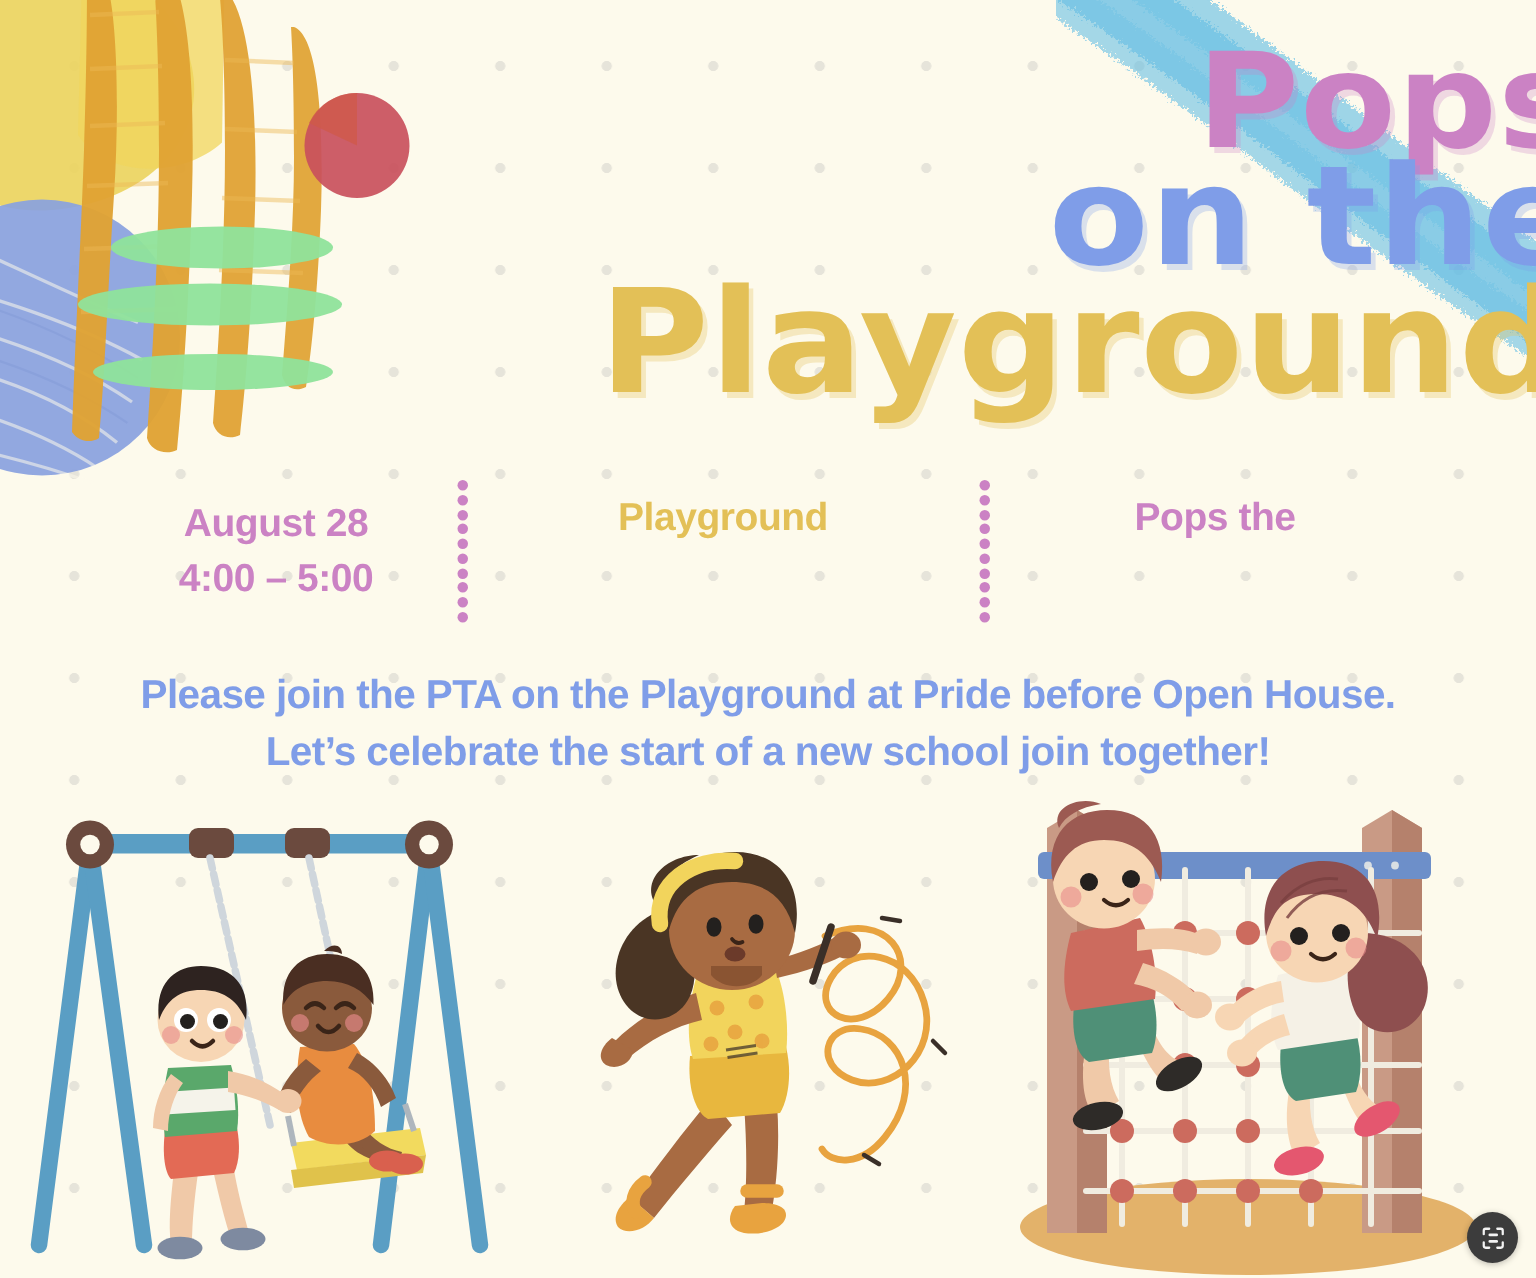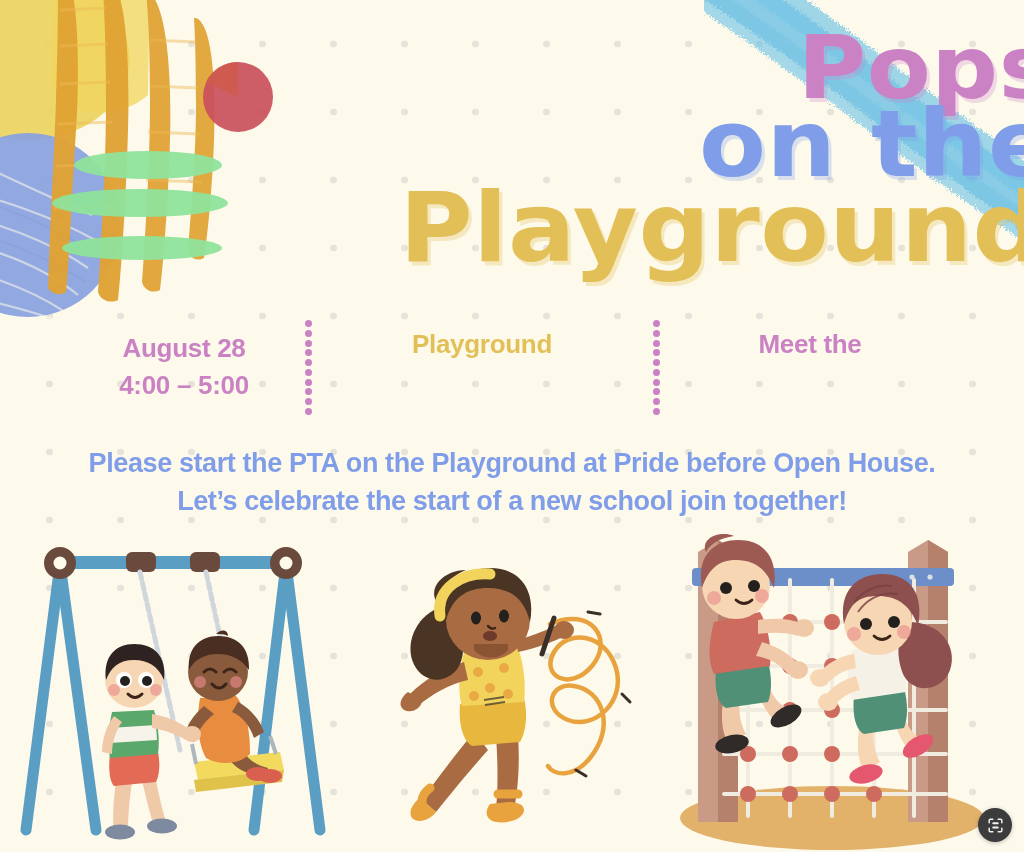--- a/index.html
+++ b/index.html
@@ -268,27 +268,27 @@
         <i></i>
         <i></i>
         <i></i>
         <i></i>
         <i></i>
         <i></i>
         <i></i>
     </div>
 
     <div class="info-col meet">
-      <span>Meet the</span>
+      <span>Pops the</span>
     </div>
 
   </div>
 
   <div class="body-copy">
-    <span>Please start the PTA on the Playground at Pride before Open House.</span>
+    <span>Please join the PTA on the Playground at Pride before Open House.</span>
     <span>Let’s celebrate the start of a new school join together!</span>
   </div>
 
   <div class="illos">
 
     <svg class="illo illo-swing" width="330" height="320" viewBox="0 0 330 320">
 
       <g stroke="#5a9ec4" stroke-width="11" stroke-linecap="round" fill="none">
         <path d="M42,34 L8,300"></path>
         <path d="M42,34 L78,300"></path>

